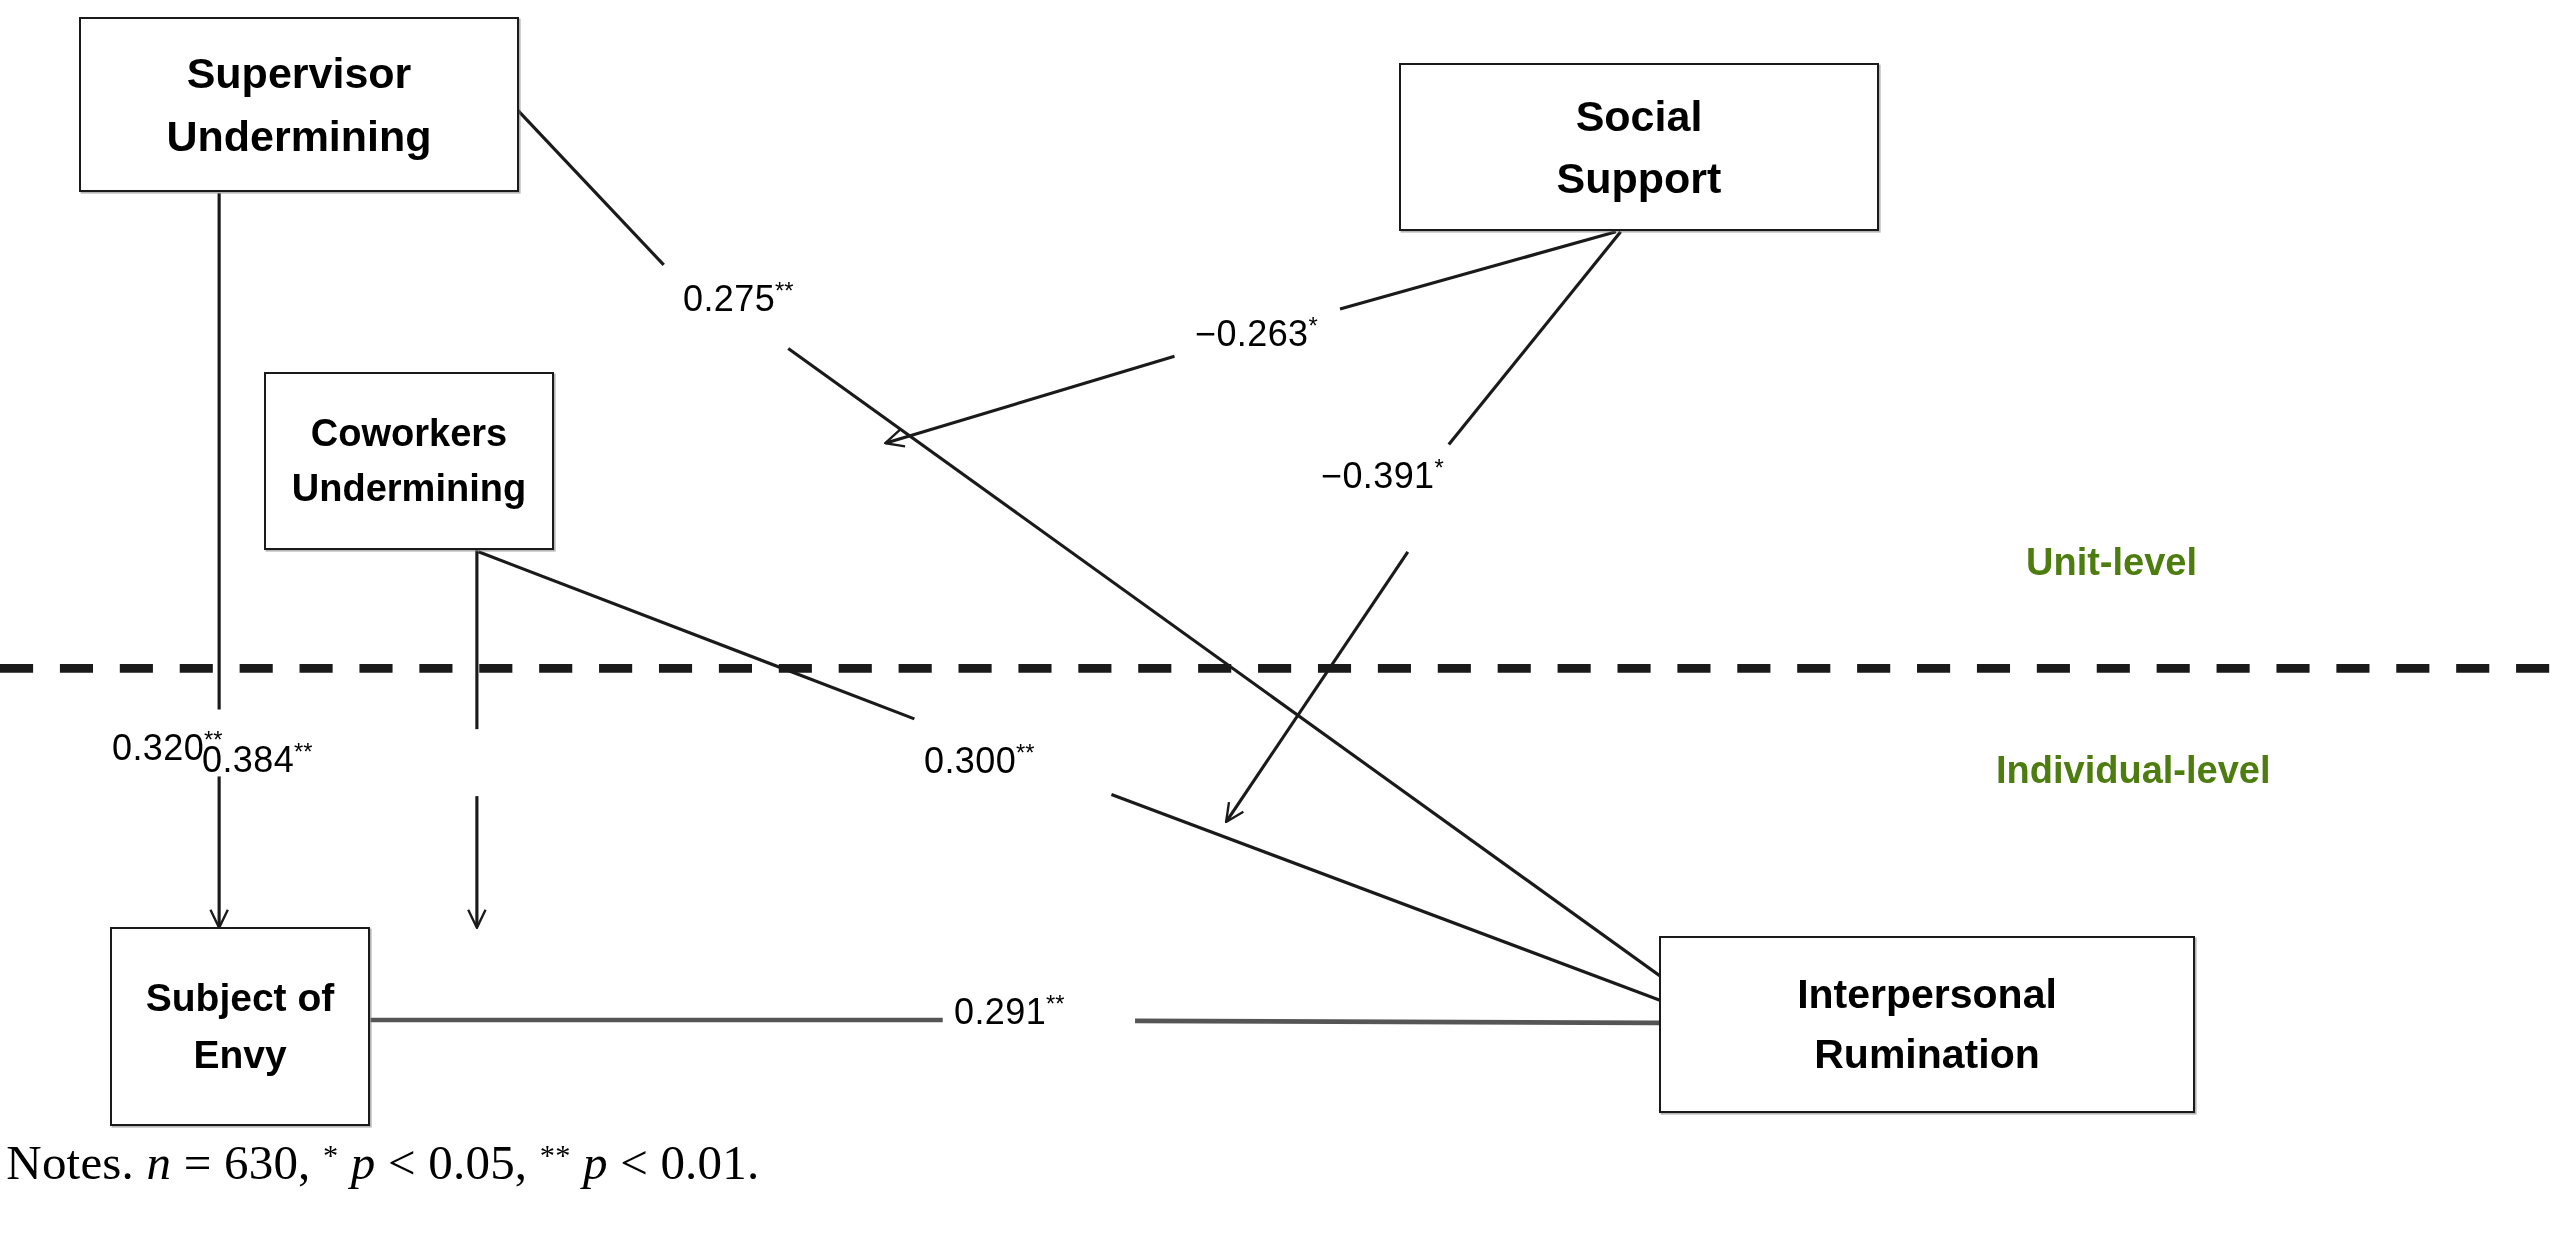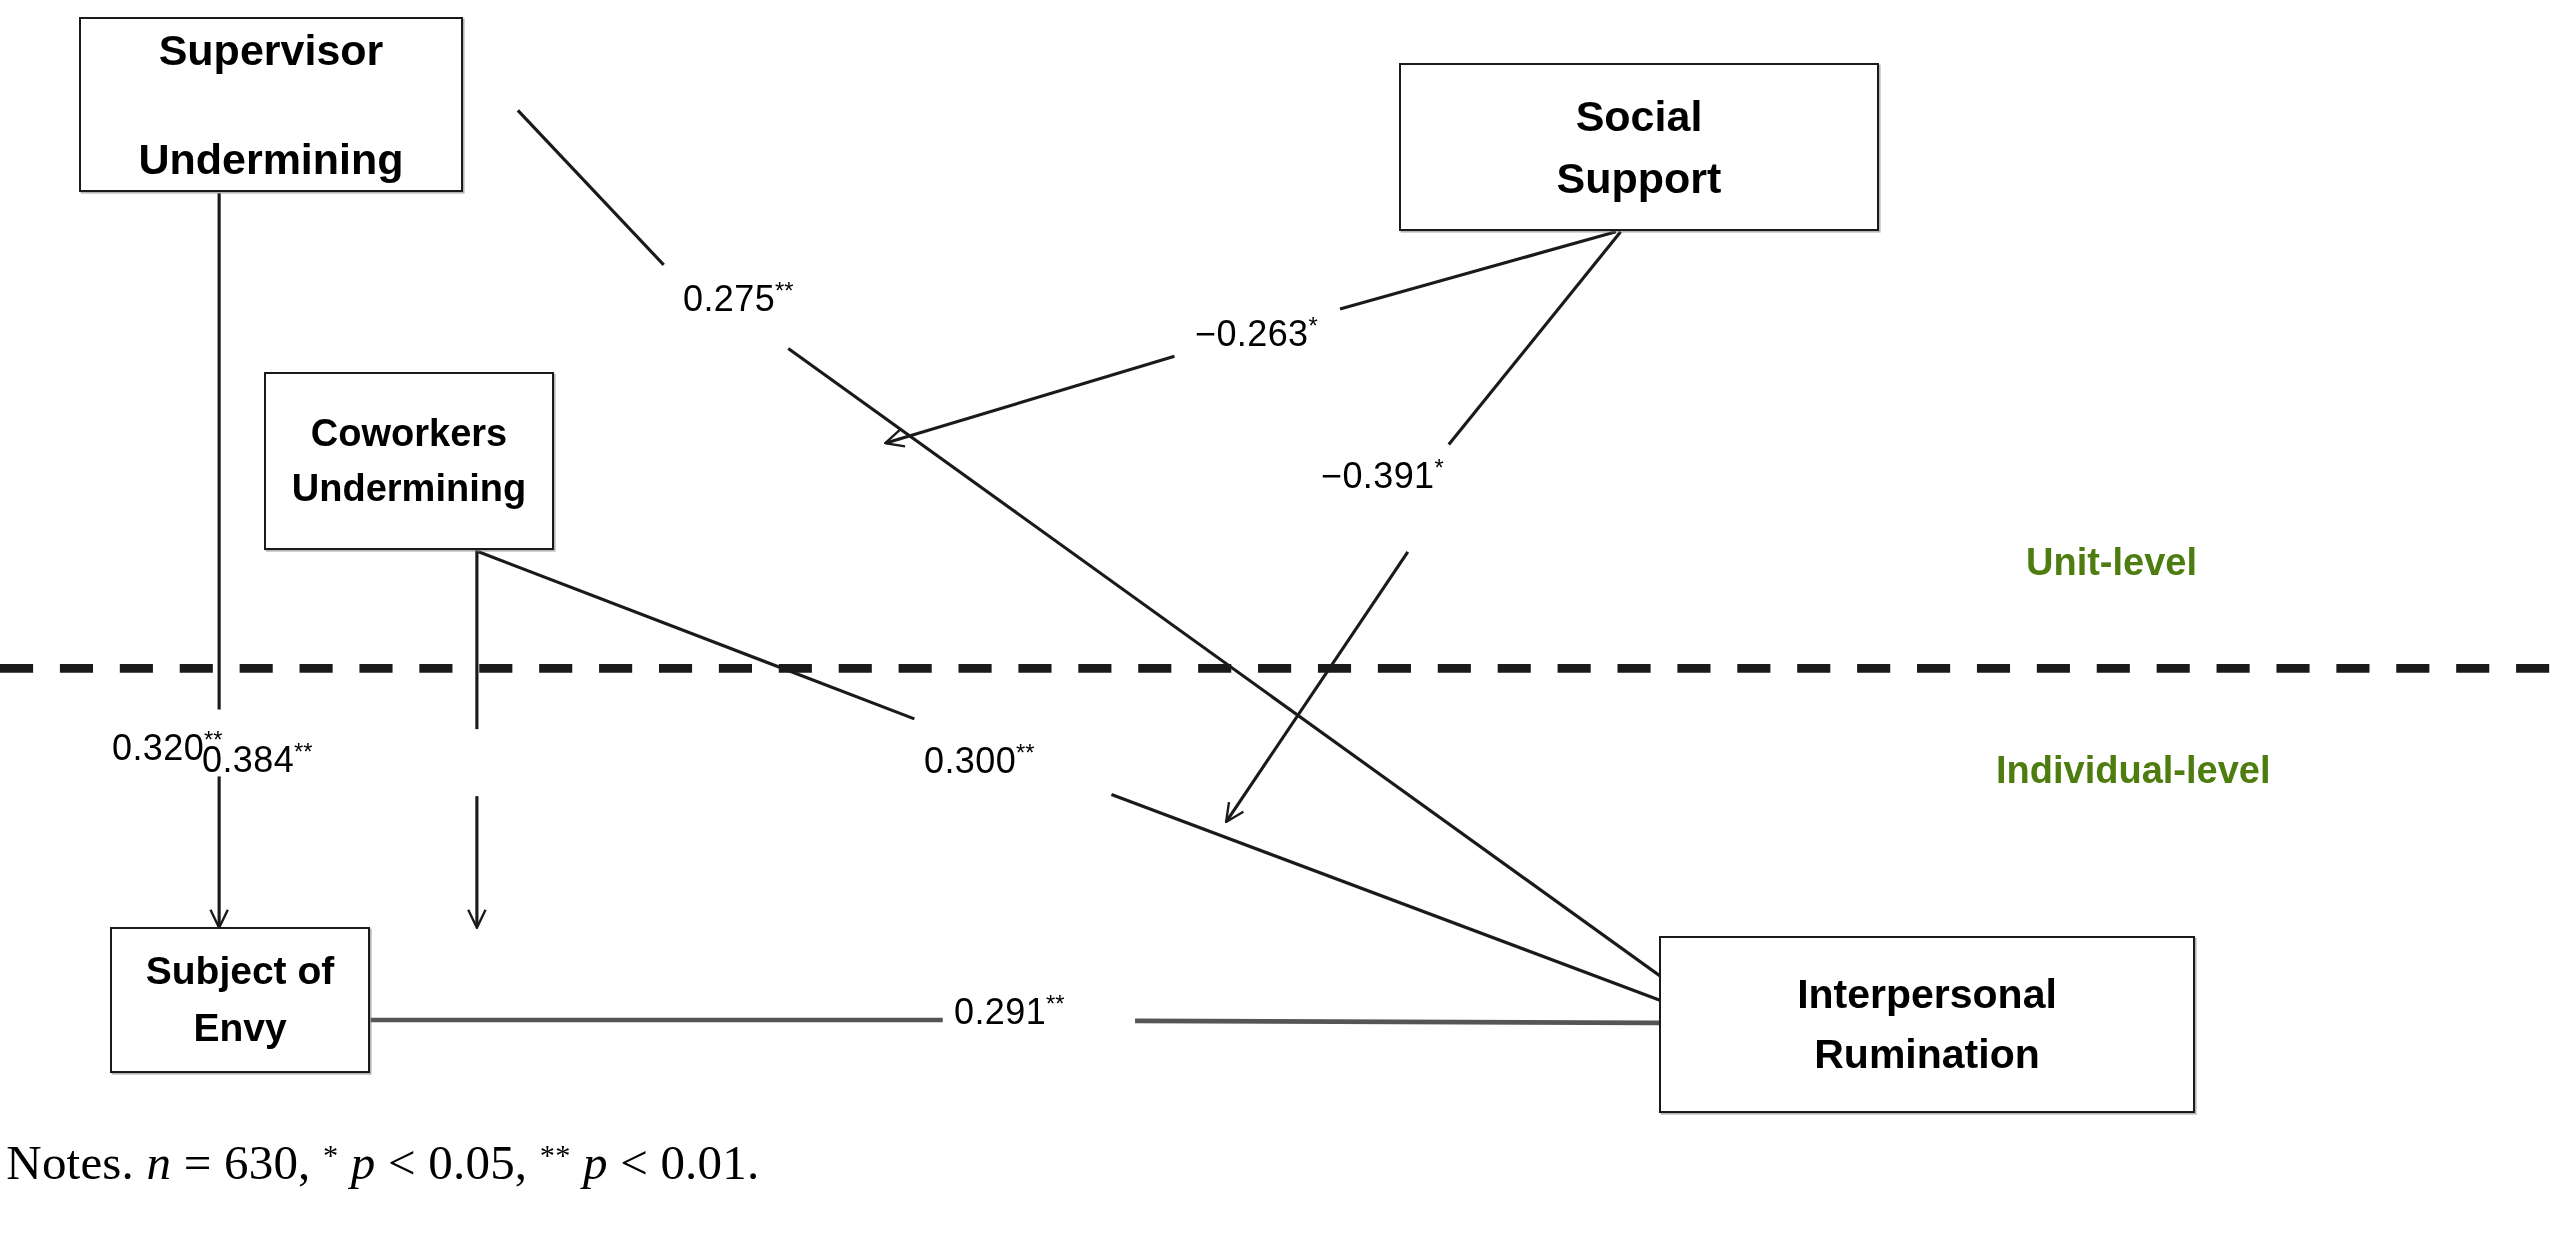--- a/index.html
+++ b/index.html
@@ -109,36 +109,36 @@
     <line x1="470" y1="1294" x2="1196" y2="1294" stroke="#555555" stroke-width="6"></line>
     <line x1="1440" y1="1295" x2="2178" y2="1298" stroke="#555555" stroke-width="6" marker-end="url(#arrowThin)"></line>
 
     <line x1="2050" y1="294" x2="1700" y2="392" stroke="#1a1a1a" stroke-width="4"></line>
     <line x1="1490" y1="452" x2="1124" y2="562" stroke="#1a1a1a" stroke-width="4" marker-end="url(#arrowThin)"></line>
 
     <line x1="2056" y1="294" x2="1838" y2="564" stroke="#1a1a1a" stroke-width="4"></line>
     <line x1="1786" y1="700" x2="1556" y2="1042" stroke="#1a1a1a" stroke-width="4" marker-end="url(#arrowThin)"></line>
   </svg>
 
-  <div class="node-box" id="node-0" style="left: 79px; top: 17.3px; width: 384px; height: 175px; font-size: 43px; justify-content: space-between;">
+  <div class="node-box" id="node-0" style="left: 79px; top: 17.3px; width: 440px; height: 175px; font-size: 43px;">
     <span class="line">Supervisor</span>
     <span class="line">Undermining</span>
   </div>
 
   <div class="node-box" id="node-1" style="left: 264px; top: 372px; width: 290px; height: 178px; font-size: 38px;">
     <span class="line">Coworkers</span>
     <span class="line">Undermining</span>
   </div>
 
   <div class="node-box" id="node-2" style="left: 1399px; top: 63px; width: 480px; height: 168px; font-size: 43px;">
     <span class="line">Social</span>
     <span class="line">Support</span>
   </div>
 
-  <div class="node-box" id="node-3" style="left: 110px; top: 927px; width: 260px; height: 146px; font-size: 39px;">
+  <div class="node-box" id="node-3" style="left: 110px; top: 927px; width: 260px; height: 199px; font-size: 39px;">
     <span class="line">Subject of</span>
     <span class="line">Envy</span>
   </div>
 
   <div class="node-box" id="node-4" style="left: 1659px; top: 936px; width: 536px; height: 177px; font-size: 41px;">
     <span class="line">Interpersonal</span>
     <span class="line">Rumination</span>
   </div>
 
   <div class="path-label" id="plab-0" style="left: 683px; top: 277px;">

